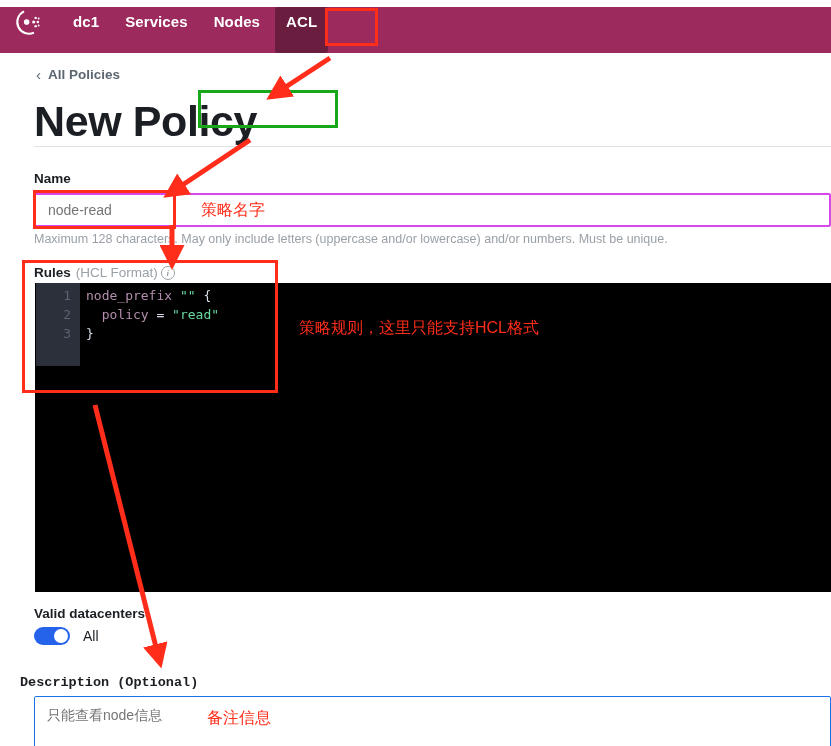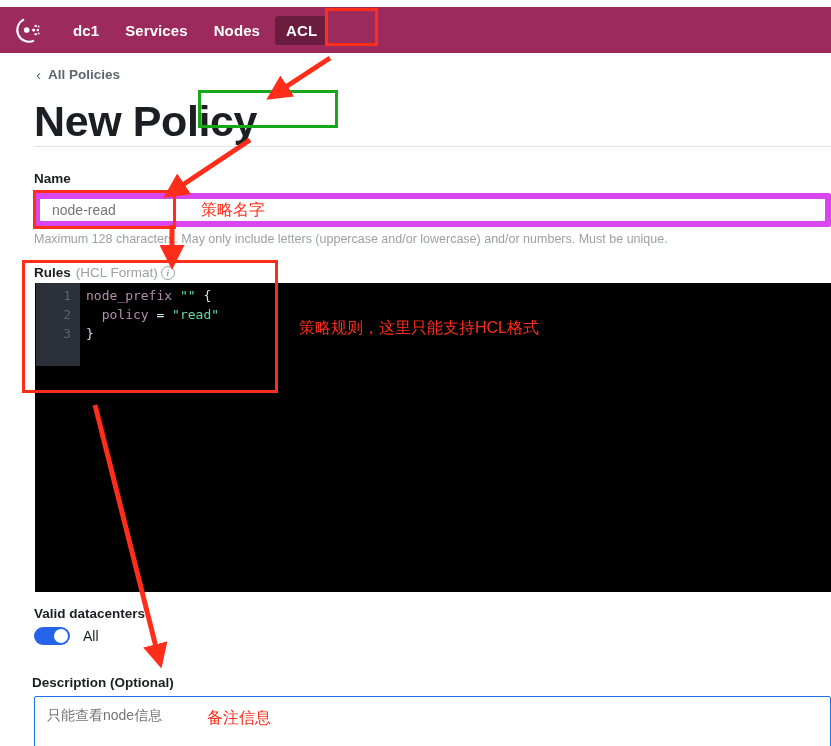--- a/index.html
+++ b/index.html
@@ -24,21 +24,20 @@
     background: #ffffff;
   }
 
   
   .navbar {
     position: absolute;
     top: 7px; left: 0;
     width: 831px; height: 46px;
     background: #9c2a5c;
     display: flex;
-    align-items: center;
     padding-left: 14px;
     box-sizing: border-box;
   }
   .logo {
     width: 30px; height: 30px;
     margin-right: 18px;
     flex: 0 0 auto;
     display: block;
   }
   .nav-item {
@@ -106,21 +105,21 @@
     font-weight: bold;
     color: #1b1f23;
   }
   #name-label { top: 118px; left: 34px; }
 
   .name-input {
     position: absolute;
     top: 140px; left: 34px;
     width: 797px; height: 34px;
     box-sizing: border-box;
-    border: 6px solid #d946ef;
+    border: 2px solid #d946ef;
     border-radius: 2px;
     background: #ffffff;
     font-family: "Liberation Sans", "DejaVu Sans", sans-serif;
     font-size: 14px;
     color: #8a9096;
     padding: 0 12px;
     outline: none;
   }
 
   .helper-text {
@@ -213,21 +212,21 @@
     border-radius: 50%;
     background: #ffffff;
   }
   .toggle-text {
     margin-left: 13px;
     font-size: 14px;
     color: #1b1f23;
   }
 
   
-  #desc-label { top: 622px; left: 32px; }
+  #desc-label { top: 622px; left: 20px; font-family: Liberation Mono, monospace; }
   .desc-box {
     position: absolute;
     top: 643px; left: 34px;
     width: 797px; height: 55px;
     box-sizing: border-box;
     border: 1px solid #1a73e8;
     border-radius: 2px;
     background: #ffffff;
     resize: none;
     outline: none;

